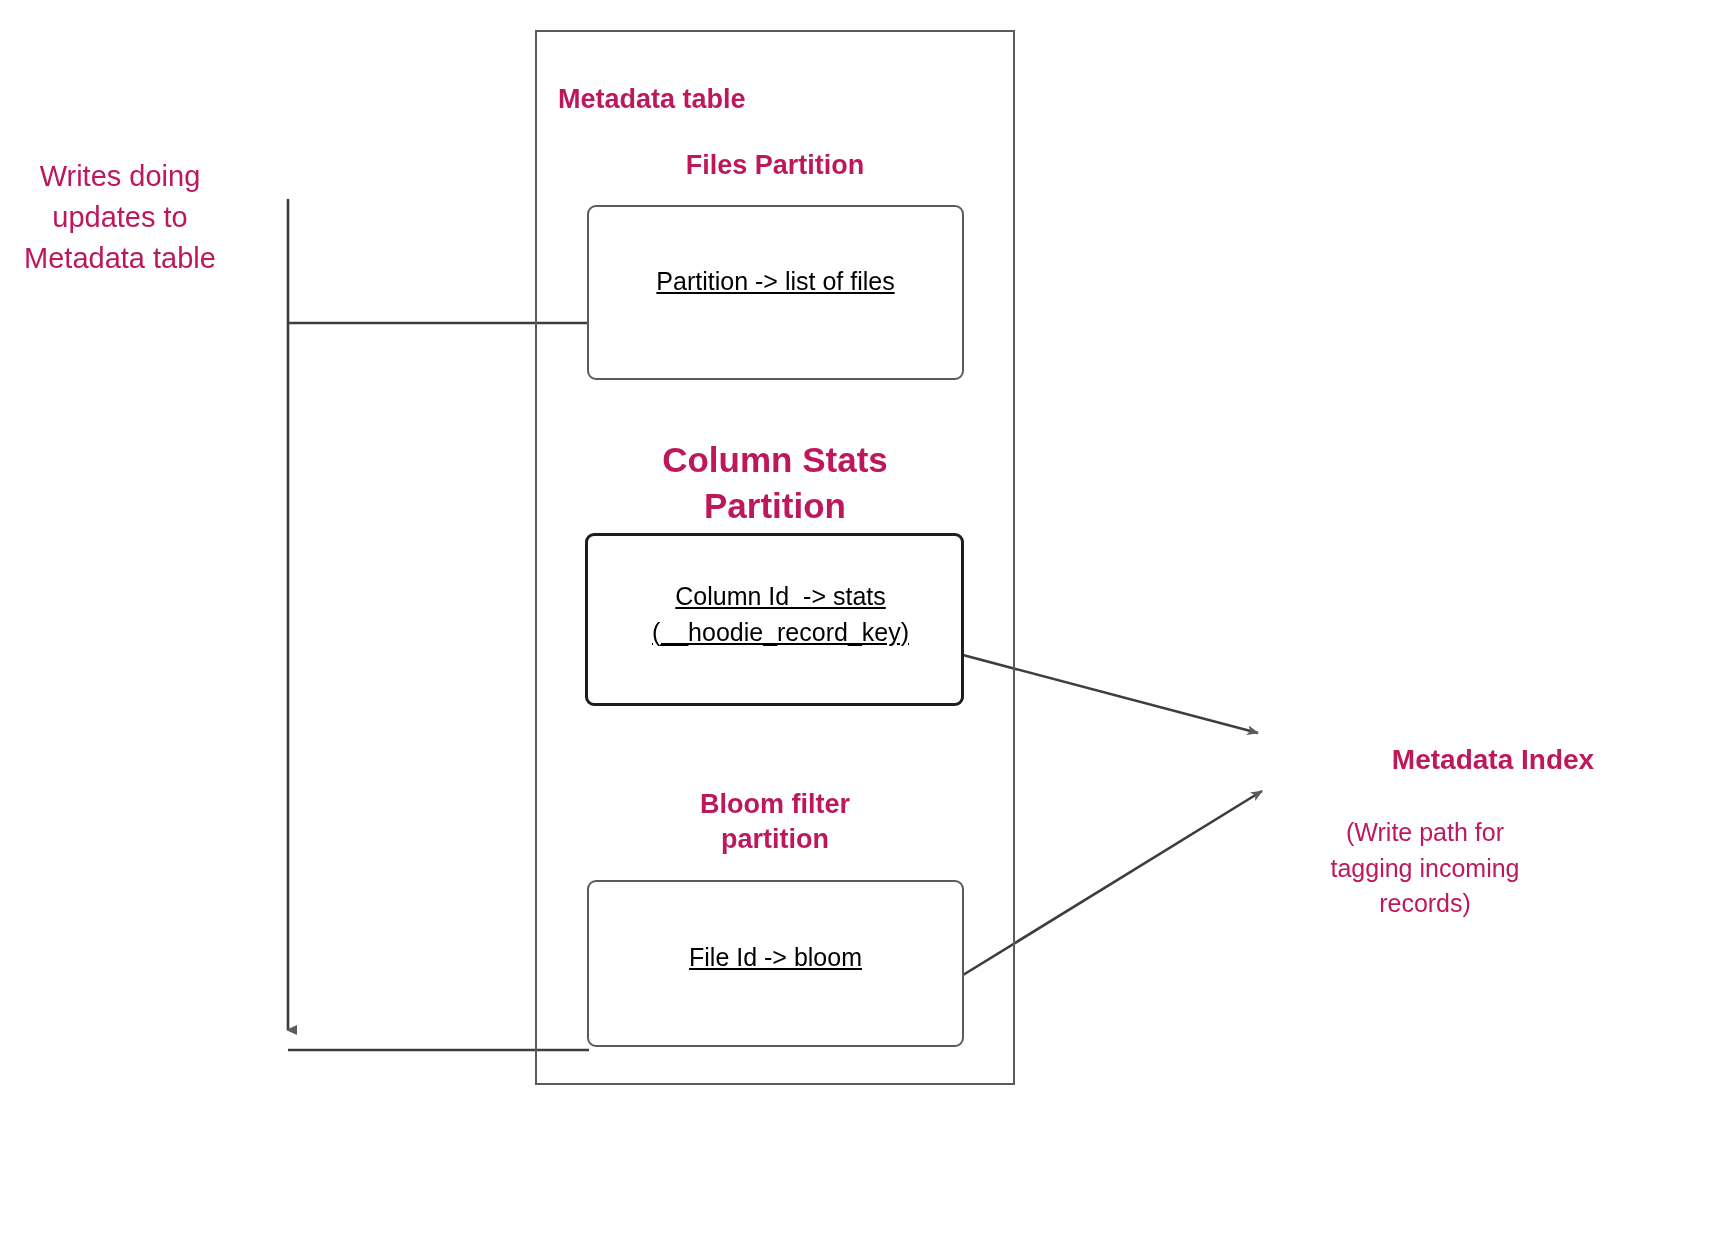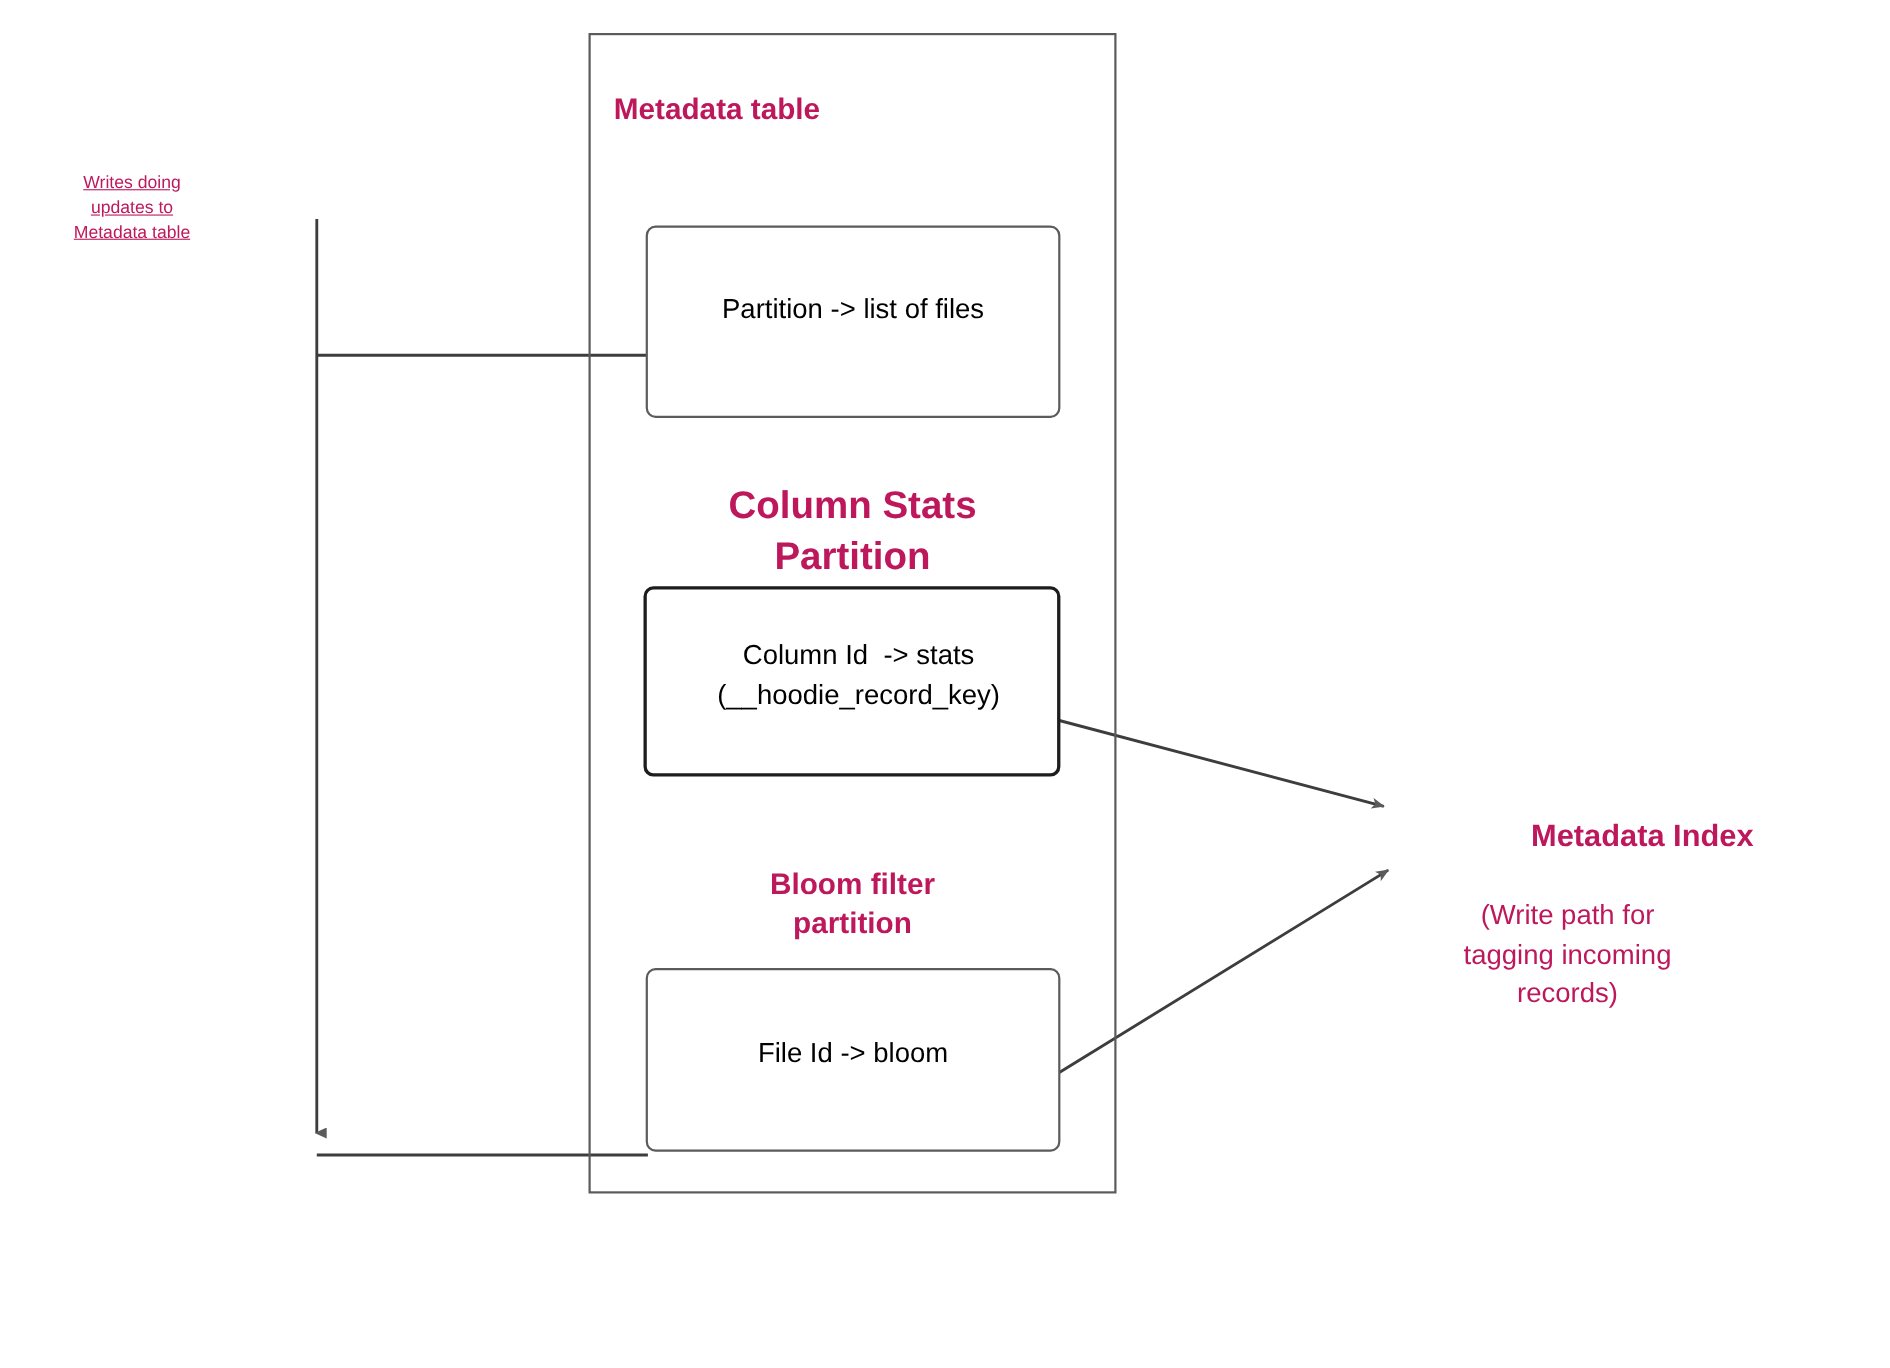--- a/index.html
+++ b/index.html
@@ -103,33 +103,33 @@
   }
   .box-text {
     position: absolute;
     left: 0;
     right: 0;
     text-align: center;
     font-size: 25px;
     line-height: 1.42;
     white-space: pre;
     color: #000000;
+    text-decoration: underline;
   }
   #files-box .box-text { top: 57px; }
   #column-stats-box .box-text { top: 43px; margin-left: 12px; }
   #bloom-box .box-text { top: 58px; }
 
   
   #writes-label {
     left: 0px;
     top: 156px;
     width: 240px;
-    font-size: 16px;
+    font-size: 29px;
     line-height: 1.42;
-    text-decoration: underline;
   }
 
   
   #metadata-index-title {
     left: 1283px;
     top: 742px;
     width: 420px;
     font-size: 28px;
   }
   #metadata-index-note {
@@ -177,20 +177,21 @@
   </svg>
 
   <div class="txt" id="writes-label">Writes doing
 updates to
 Metadata table</div>
 
   <div id="metadata-table-box"></div>
 
   <div class="txt bold" id="metadata-table-title">Metadata table</div>
 
+  <div class="txt bold" id="files-partition-heading">Files Partition</div>
 
   <div class="partition-box" id="files-box">
     <div class="box-text">Partition -&gt; list of files</div>
   </div>
 
   <div class="txt bold" id="column-stats-partition-heading">Column Stats
 Partition</div>
 
   <div class="partition-box" id="column-stats-box">
     <div class="box-text">Column Id  -&gt; stats

